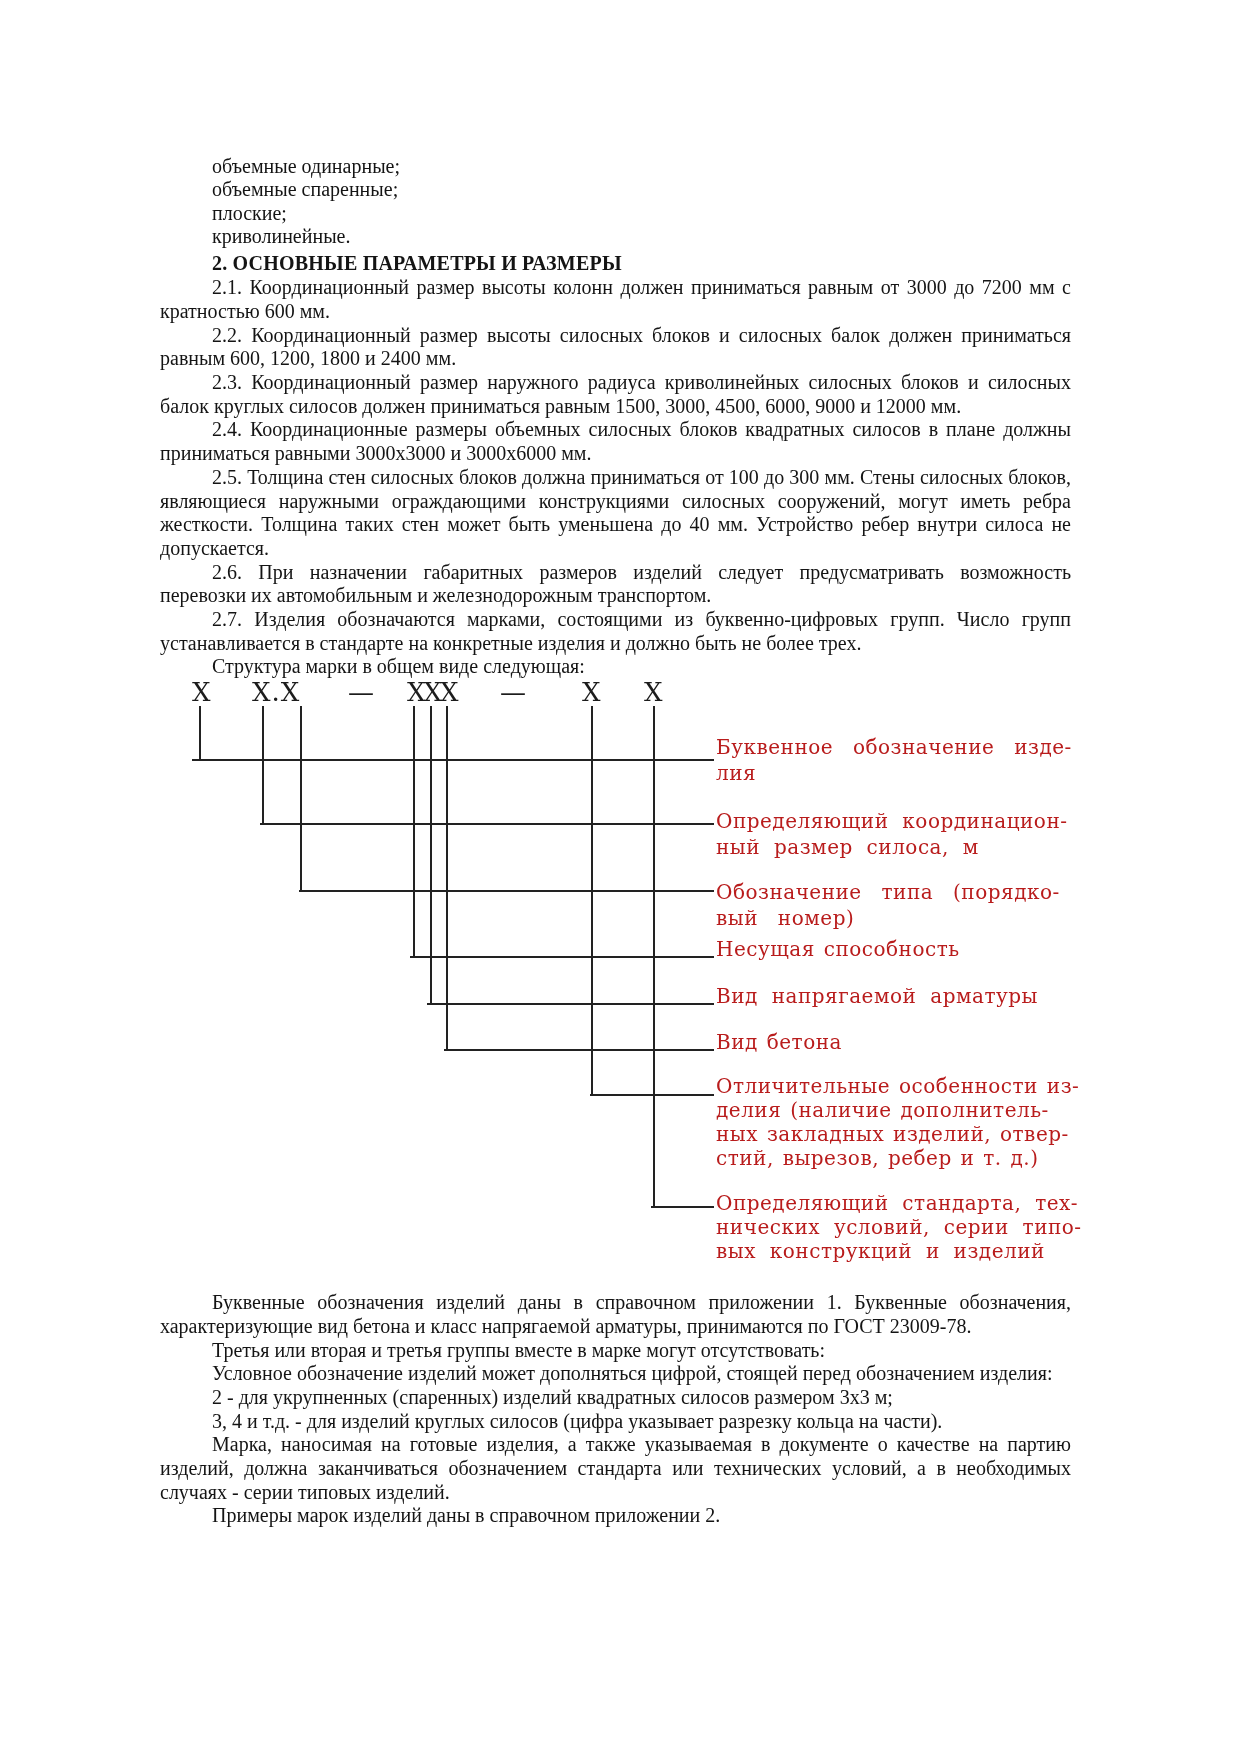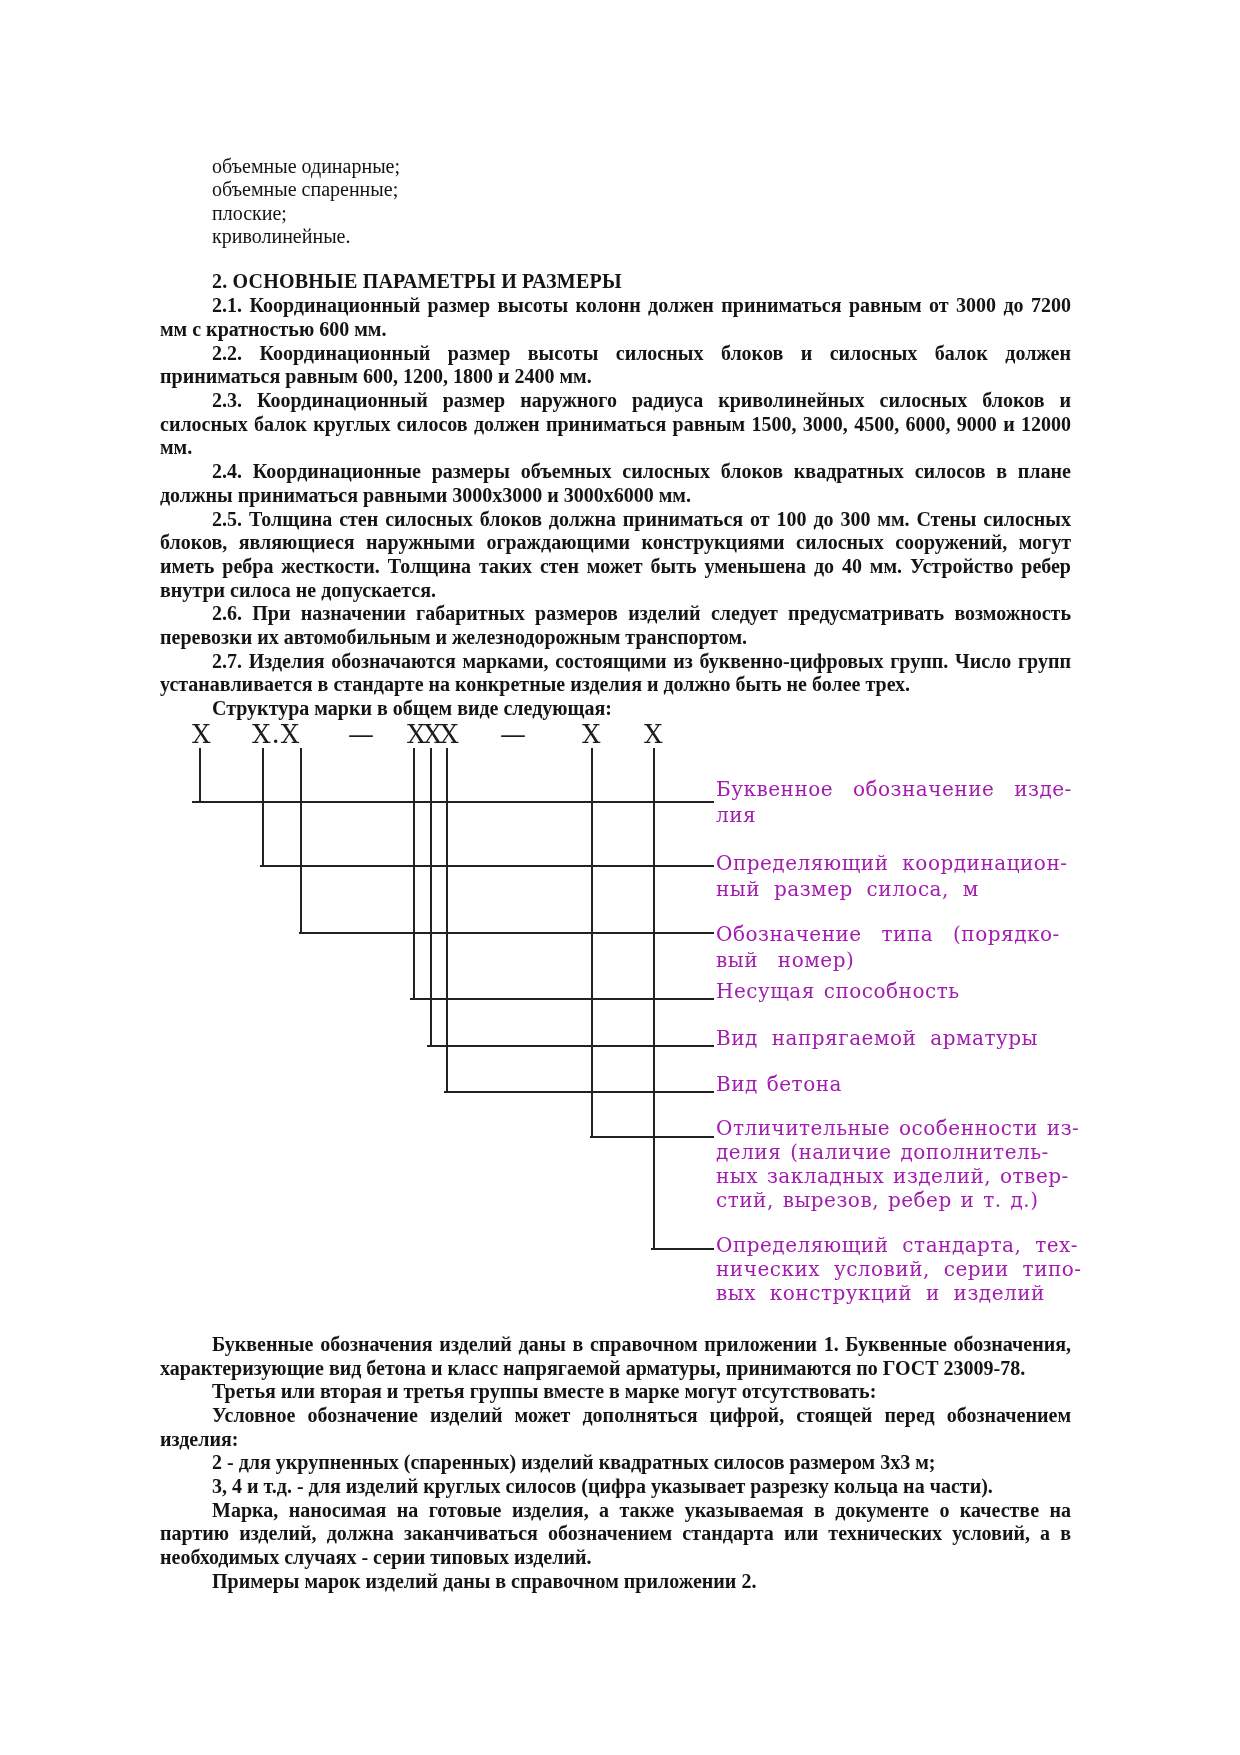--- a/index.html
+++ b/index.html
@@ -6,42 +6,42 @@
   .page {
     position:relative; width:1240px; height:1755px; background:#ffffff;
     color:#141414; font-family:"Liberation Serif", serif; overflow:hidden;
   }
   .content { position:absolute; left:160px; top:155px; width:911px; }
 
   .intro-list { font-size:20px; line-height:23.3px; }
   .intro-list .li { padding-left:52px; }
 
   .heading {
-    margin-top:21px; font-size:20px; line-height:25px; font-weight:bold;
+    margin-top:3px; font-size:20px; line-height:25px; font-weight:bold;
     padding-left:52px; letter-spacing:0.2px;
   }
 
   p.body {
     margin:0; font-size:20px; line-height:23.7px;
-    text-align:justify; text-indent:52px;font-weight:bold;
+    text-align:justify; text-indent:52px;
   }
 
   
   .diagram {
     position:relative; height:600px; width:100%;
     font-family:"DejaVu Serif", serif; color:#1c1c1c;
   }
   .mark-token { position:absolute; top:0; font-size:26px; line-height:26px; letter-spacing:1px; }
   .tok-xxx { letter-spacing:-2px; }
   .vline { position:absolute; width:2px; background:#222; }
   .hline { position:absolute; height:2px; background:#222; }
   .dlabel {
     position:absolute; left:556px; width:370px;
     font-size:20px; line-height:26px; white-space:pre-line;
-    letter-spacing:0.5px; color:#a21caf;
+    letter-spacing:0.5px; color:#b91c1c;
   }
   .dlabel.ws-wide   { word-spacing:13px; }
   .dlabel.ws-medium { word-spacing:7px; }
   .dlabel.ws-narrow { word-spacing:2px; }
   .dlabel.lh-tight  { line-height:24px; }
 
   .closing { margin-top:12px; }
 </style>
 </head>
 <body>

